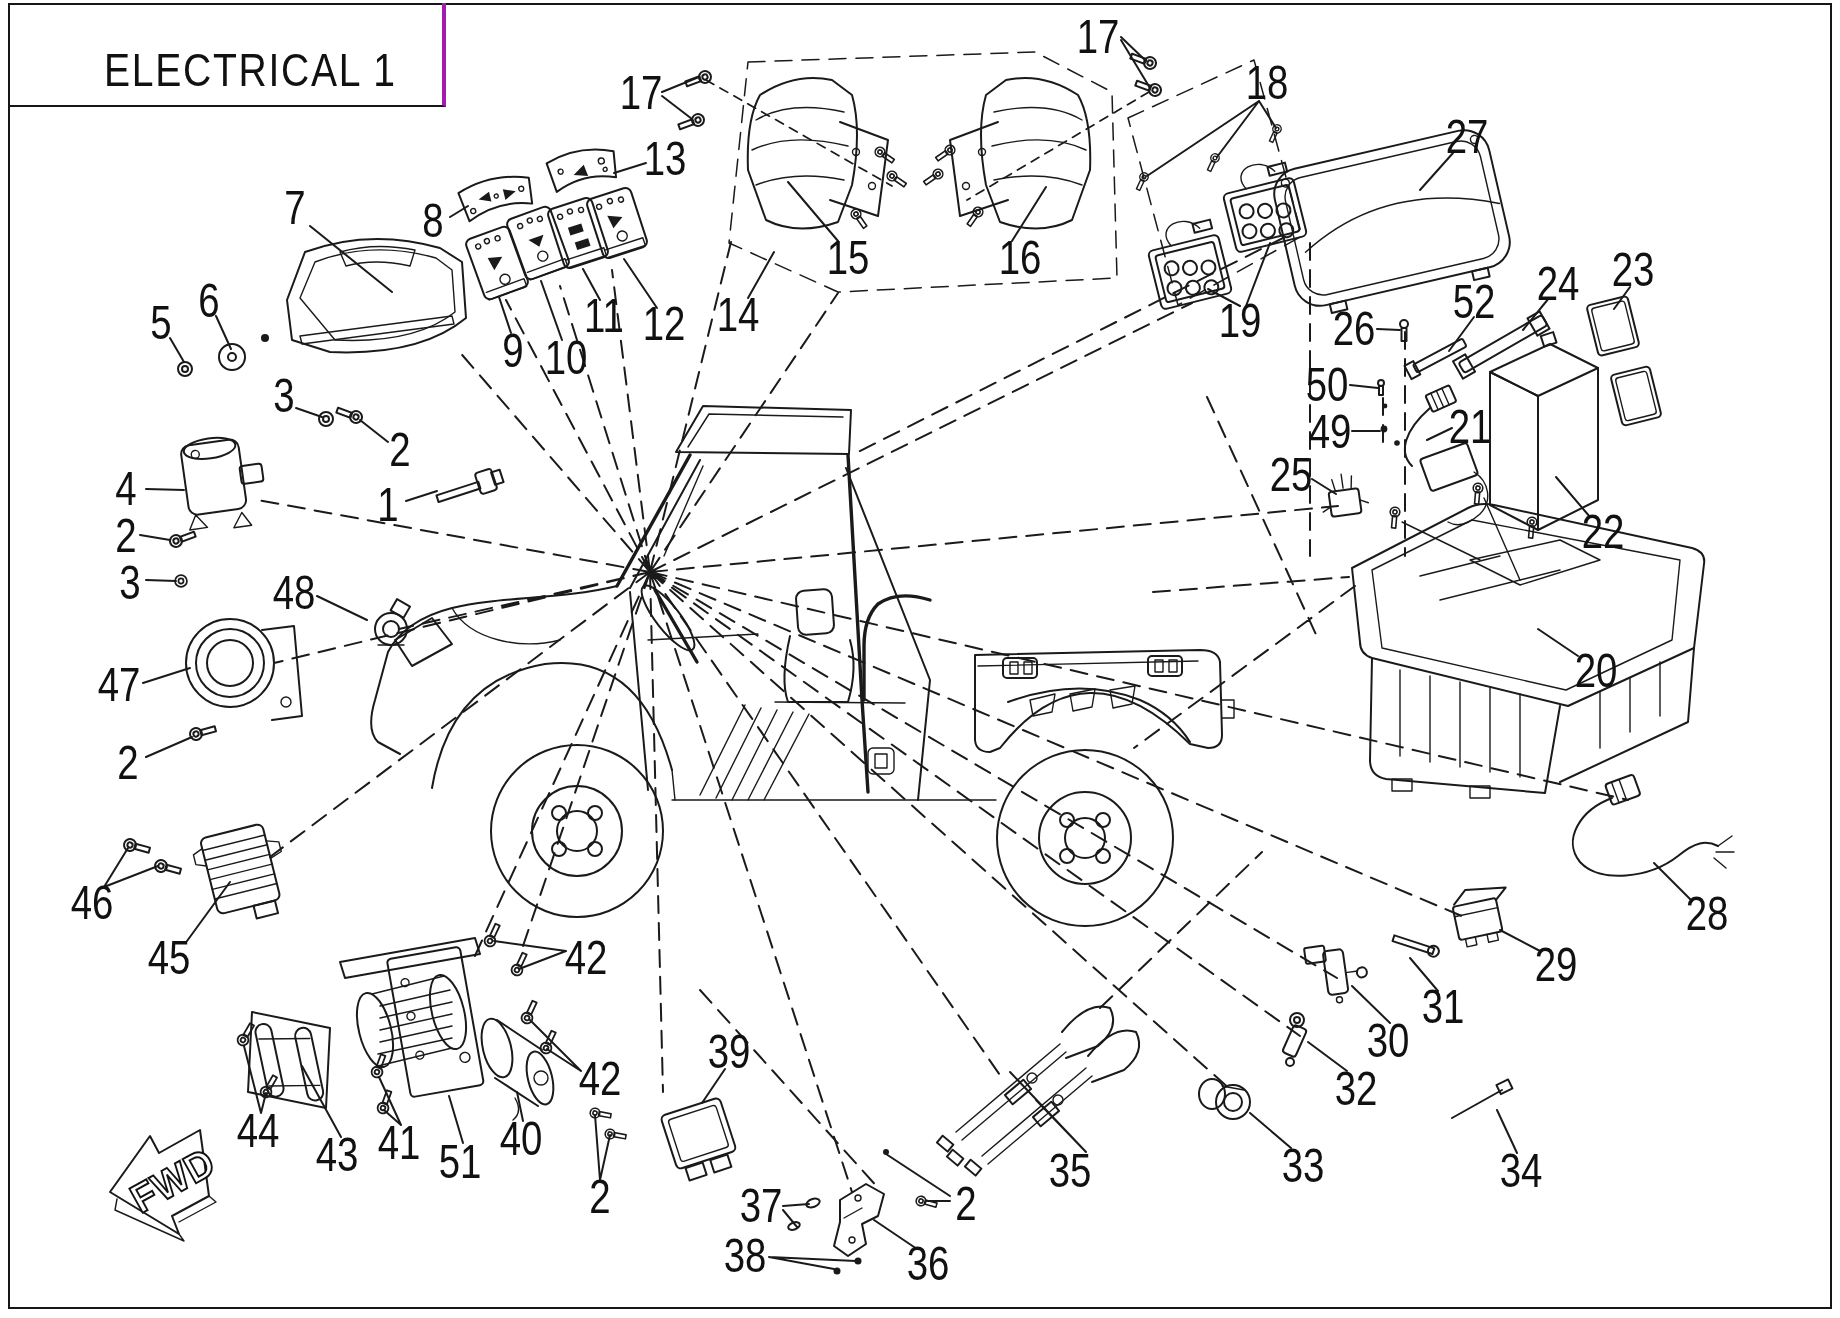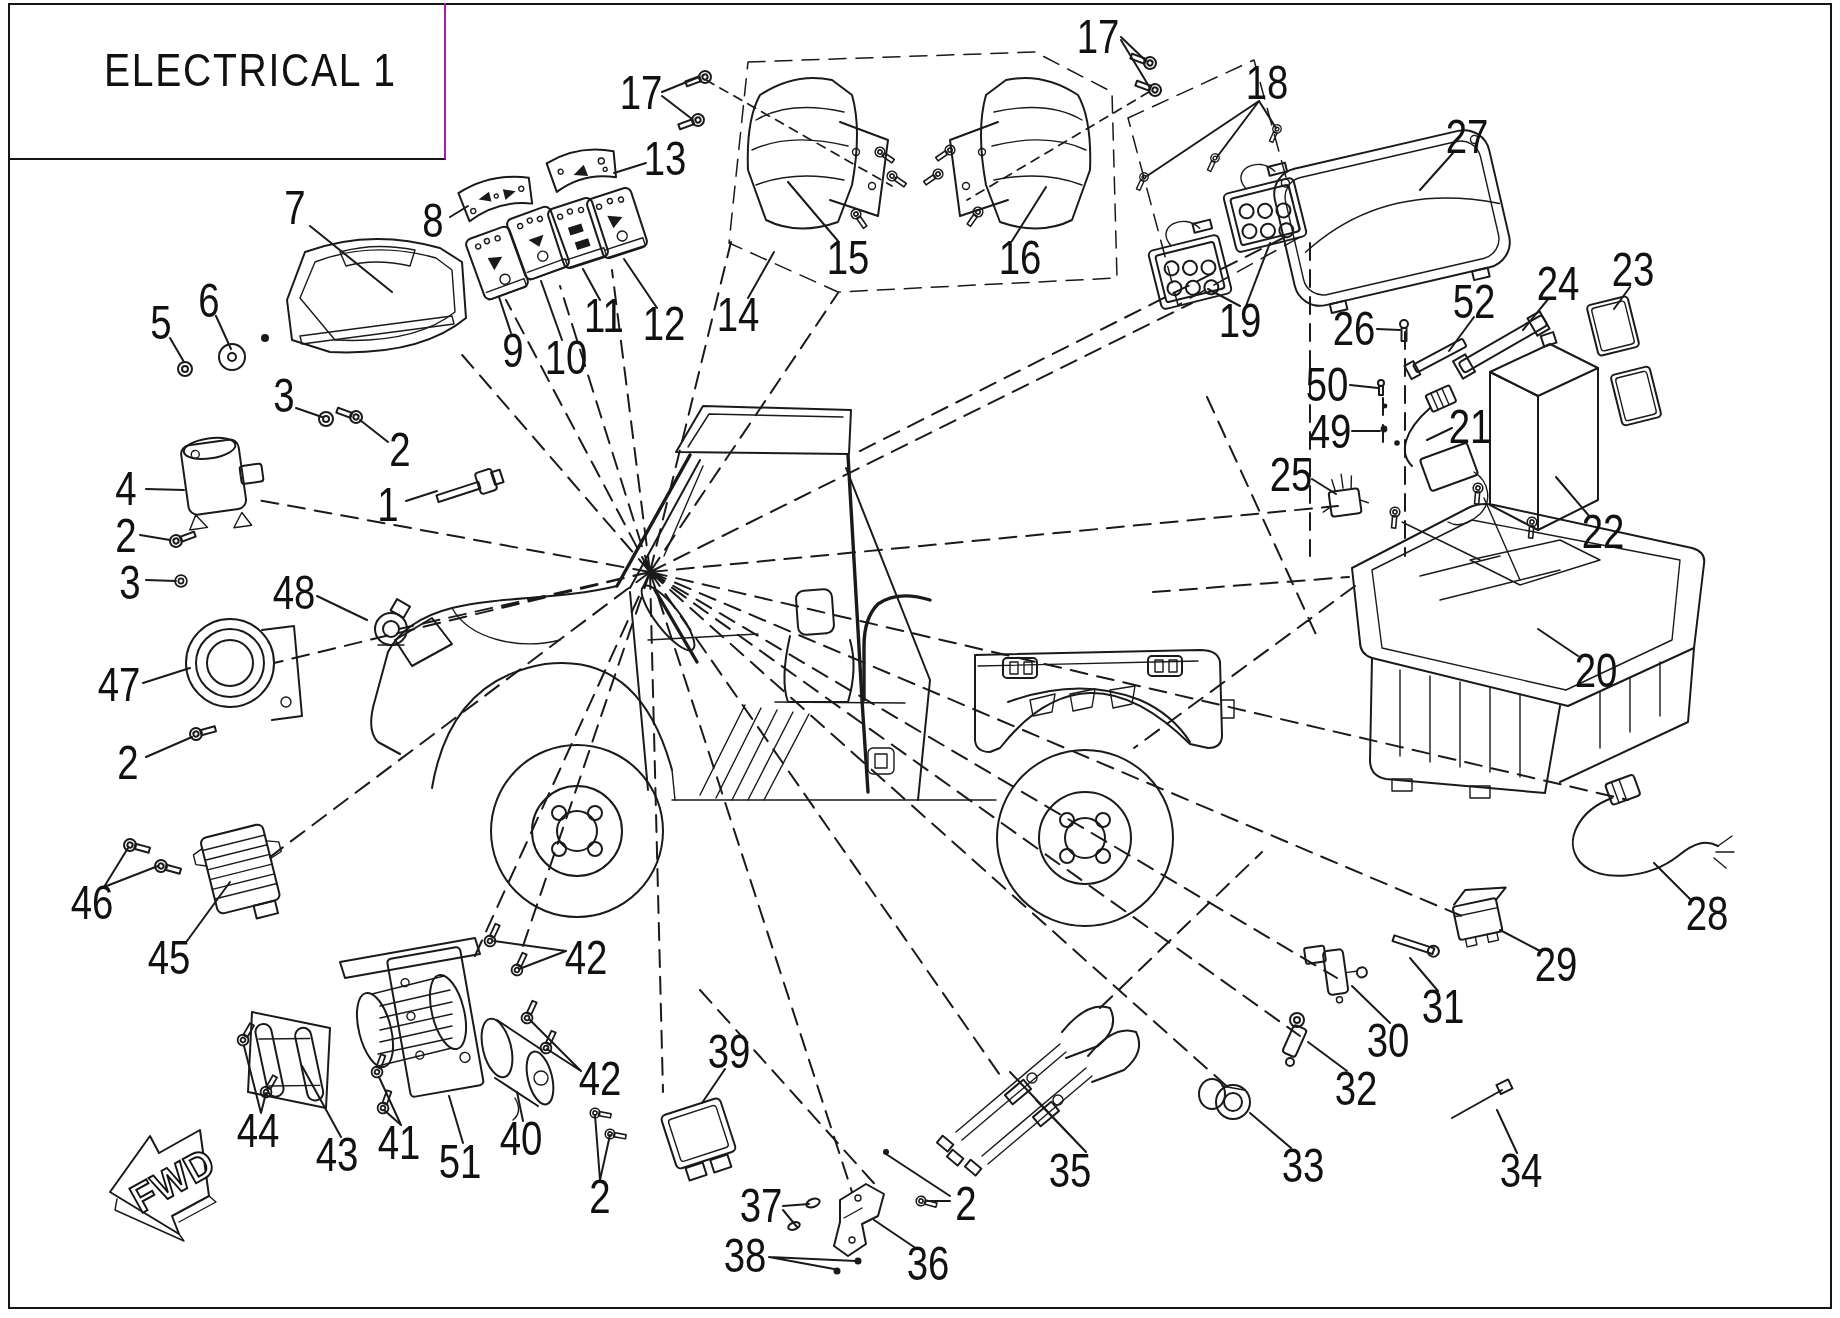--- a/index.html
+++ b/index.html
@@ -1,18 +1,18 @@
 <!DOCTYPE html>
 <html><head>
 <meta charset="utf-8">
 <style>
   html,body{margin:0;padding:0;background:#e8e8e8;font-family:"Liberation Sans",sans-serif;}
   #page{position:relative;width:1840px;height:1318px;background:#ffffff;overflow:hidden;}
   #border{position:absolute;left:8px;top:3px;width:1824px;height:1306px;border:2px solid #161616;box-sizing:border-box;}
-  #title-box{position:absolute;left:8px;top:3px;width:438px;height:157px;border-right:2px solid #a21caf;border-bottom:2px solid #161616;box-sizing:border-box;}
+  #title-box{position:absolute;left:8px;top:3px;width:438px;height:104px;border-right:4px solid #a21caf;border-bottom:2px solid #161616;box-sizing:border-box;}
   #title{position:absolute;left:96px;top:40px;font-size:46px;color:#111;letter-spacing:2px;white-space:nowrap;transform:scaleX(.85);transform-origin:left center;}
   #art{position:absolute;left:0;top:0;}
   svg *{stroke:#1a1a1a;fill:none;stroke-width:2;stroke-linecap:round;stroke-linejoin:round;}
   .thin{stroke-width:1.4;}
   .thick{stroke-width:3.4;}
   .dash{stroke-dasharray:17 10;stroke-width:1.5;}
   .dash2{stroke-dasharray:9 7;stroke-width:1.7;}
   .fillb{fill:#1a1a1a;stroke:none;}
   .callout{position:absolute;transform:translate(-50%,-50%) scaleX(.8);font-size:48px;color:#111;white-space:nowrap;}
   #fwd{position:absolute;left:126px;top:1158px;font-size:40px;font-weight:bold;color:#fff;-webkit-text-stroke:2px #111;transform:rotate(-29deg) scaleX(.95);letter-spacing:1px;}

